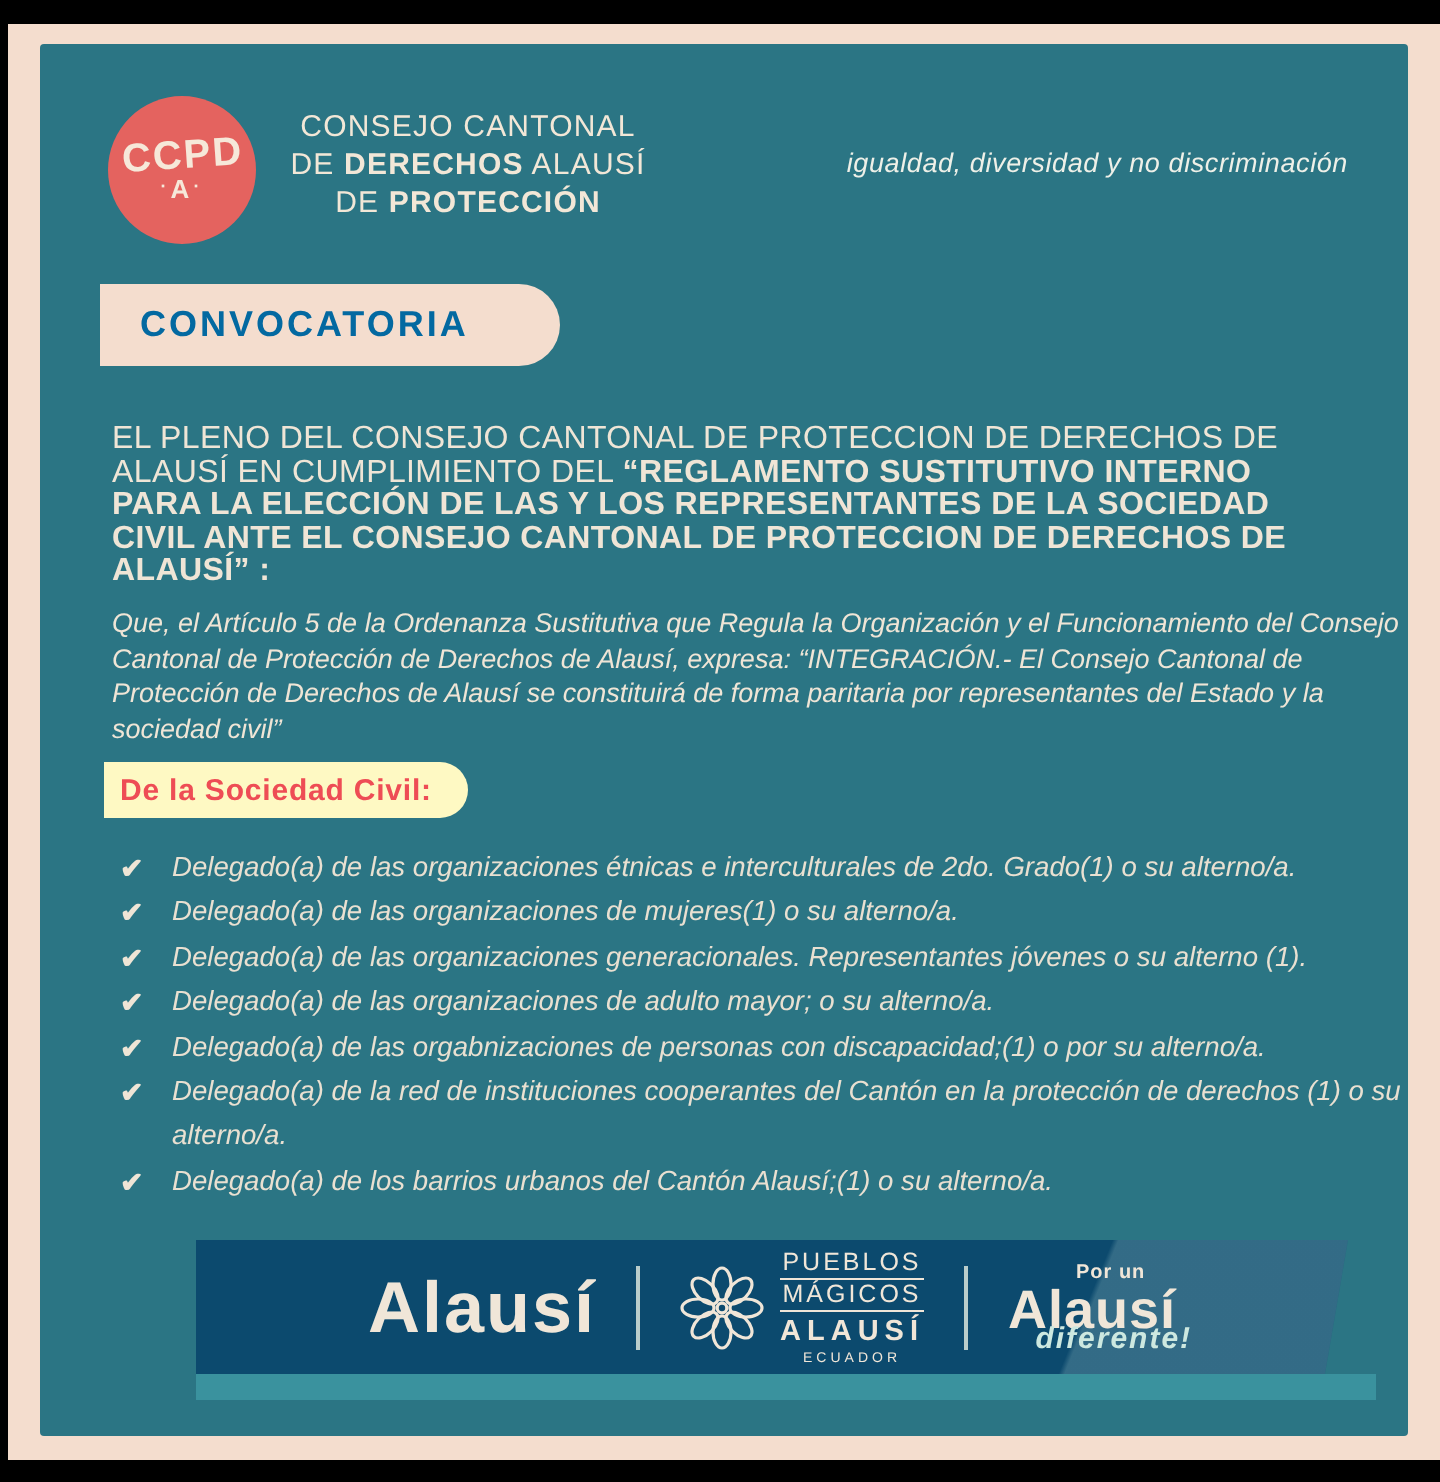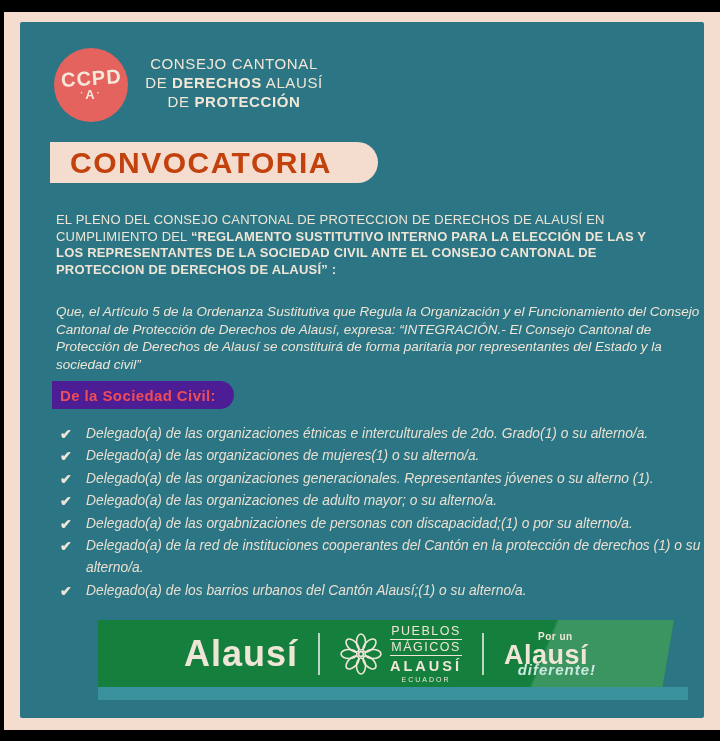--- a/index.html
+++ b/index.html
@@ -26,54 +26,54 @@
               line-height:19px; letter-spacing:0.6px; }
   .org-name b { font-weight:bold; }
 
   .tagline { position:absolute; right:30px; top:52px; color:#eef0e8;
              font-style:italic; font-size:13.5px; letter-spacing:0.3px; }
 
   
   .title-pill { position:absolute; left:30px; top:120px; height:41px;
                 background:#f4ddce; border-radius:0 24px 24px 0;
                 display:flex; align-items:center; padding:0 46px 0 20px; }
-  .title-pill span { color:#c2410c; font-weight:800; font-size:30px;
+  .title-pill span { color:#0369a1; font-weight:800; font-size:18px;
                      letter-spacing:1.5px; }
 
   
   .intro { position:absolute; left:36px; top:190px; width:608px;
-           color:#efe5d6; font-size:13px; line-height:16.5px;
+           color:#efe5d6; font-size:16px; line-height:16.5px;
            letter-spacing:0.2px; }
   .intro b { font-weight:bold; }
 
   .article { position:absolute; left:36px; top:281px; width:650px;
              color:#efe5d6; font-style:italic; font-size:13.5px;
              line-height:17.5px; }
   .article b { font-weight:normal; }
 
   
   .section-pill { position:absolute; left:32px; top:359px; height:28px;
-                  background:#4c1d95; border-radius:0 14px 14px 0;
+                  background:#fef9c3; border-radius:0 14px 14px 0;
                   display:flex; align-items:center; padding:0 18px 0 8px; }
   .section-pill span { color:#ee4d55; font-weight:bold; font-size:15px;
                        letter-spacing:0.4px; }
 
   
   .civil-list { position:absolute; left:40px; top:401px; width:644px; }
   .civil-item { display:flex; align-items:flex-start; color:#e9e0d1;
                 font-style:italic; font-size:13.8px; line-height:22.4px; }
   .civil-item .check { width:26px; flex:0 0 26px; font-style:normal;
                        font-weight:bold; font-size:14px; color:#efe5d6; }
   .civil-item .txt { flex:1; }
 
   
   .banner-shadow { position:absolute; left:78px; top:665px; width:590px;
                    height:13px; background:#3a929e; }
   .banner { position:absolute; left:78px; top:598px; width:576px; height:67px;
-            background:#15803d; color:#f0e6d8;
+            background:#0c4a6e; color:#f0e6d8;
             clip-path:polygon(0 0, 100% 0, 98% 100%, 0 100%);
             display:flex; align-items:center; justify-content:center; gap:20px; }
   .banner::before { content:""; position:absolute; inset:0;
             background:linear-gradient(112deg, transparent 76%, rgba(190,225,220,0.22) 76.5%); }
 
   .wordmark { font-weight:800; font-size:36px; letter-spacing:1px; }
   .vdiv { width:2px; height:42px; background:#d9e4dc; opacity:0.85; }
 
   .pueblos { display:flex; align-items:center; gap:8px; }
   .pueblos-text { display:flex; flex-direction:column; align-items:center; }
@@ -105,20 +105,21 @@
         <span class="dots">·</span><span>A</span><span class="dots">·</span>
       </div>
     </div>
 
     <div class="org-name">
       <div><span>CONSEJO CANTONAL</span></div>
       <div><span>DE </span><b>DERECHOS</b><span> ALAUSÍ</span></div>
       <div><span>DE </span><b>PROTECCIÓN</b></div>
     </div>
 
+    <div class="tagline">igualdad, diversidad y no discriminación</div>
 
     <div class="title-pill">
       <span>CONVOCATORIA</span>
     </div>
 
     <p class="intro"><span>EL PLENO DEL CONSEJO CANTONAL DE PROTECCION DE DERECHOS DE ALAUSÍ EN CUMPLIMIENTO DEL </span><b>“REGLAMENTO SUSTITUTIVO INTERNO PARA LA ELECCIÓN DE LAS Y LOS REPRESENTANTES DE LA SOCIEDAD CIVIL ANTE EL CONSEJO CANTONAL DE PROTECCION DE DERECHOS DE ALAUSÍ” :</b></p>
 
     <p class="article"><b>Que, el Artículo 5 de la Ordenanza Sustitutiva que Regula la Organización y el Funcionamiento del Consejo Cantonal de Protección de Derechos de Alausí, expresa: </b><span>“INTEGRACIÓN.- El Consejo Cantonal de Protección de Derechos de Alausí se constituirá de forma paritaria por representantes del Estado y la sociedad civil”</span></p>
 
     <div class="section-pill">

